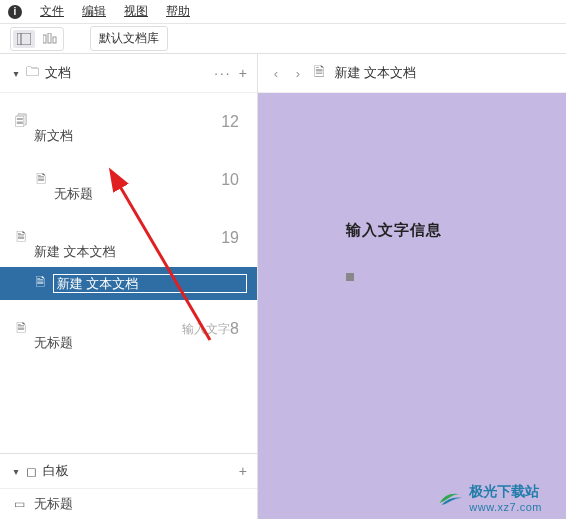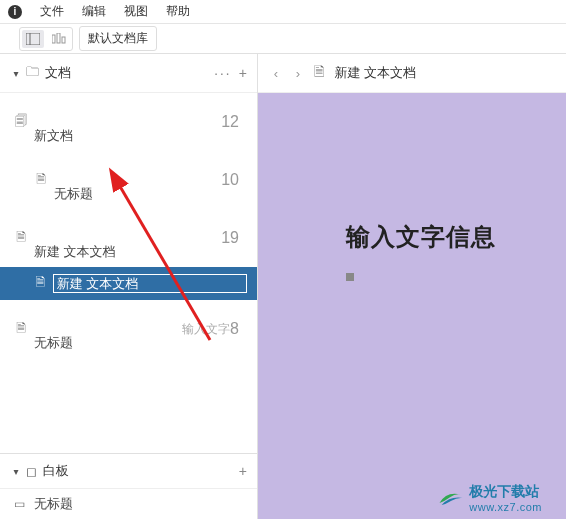--- a/index.html
+++ b/index.html
@@ -3,24 +3,24 @@
 <meta charset="utf-8">
 <style>
 * { margin: 0; padding: 0; box-sizing: border-box; font-family: "Microsoft YaHei", sans-serif; }
 html, body { width: 566px; height: 519px; overflow: hidden; background: #fff; }
 
 .app { width: 100%; height: 100%; display: flex; flex-direction: column; position: relative; }
 
 
 .menubar { display: flex; align-items: center; height: 24px; background: #fff; padding: 0 8px; gap: 18px; font-size: 12px; color: #333; border-bottom: 1px solid #e5e5e5; }
 .menubar .logo { width: 14px; height: 14px; background: #333; border-radius: 50%; display: flex; align-items: center; justify-content: center; color: #fff; font-size: 10px; font-weight: bold; }
-.menubar span { cursor: default; }
+.menubar span { cursor: default; text-decoration: underline; }
 
 
-.toolbar { display: flex; align-items: center; height: 30px; background: #fff; padding: 0 19px; gap: 6px; border-bottom: 1px solid #e0e0e0; font-size: 12px; }
+.toolbar { display: flex; align-items: center; height: 30px; background: #fff; padding: 0 10px; gap: 26px; border-bottom: 1px solid #e0e0e0; font-size: 12px; }
 .tb-group { display: flex; gap: 4px; align-items: center; border: 1px solid #ddd; border-radius: 3px; padding: 2px; }
 .tb-btn { width: 22px; height: 18px; display: flex; align-items: center; justify-content: center; border-radius: 2px; }
 .tb-btn.active { background: #e8e8ec; }
 .tb-btn svg { display: block; }
 .tb-lib { padding: 3px 8px; border: 1px solid #ddd; border-radius: 3px; color: #333; font-size: 12px; }
 
 
 .main { display: flex; flex: 1; min-height: 0; }
 
 
@@ -47,21 +47,21 @@
 
 .sec2-body .bb-item { display: flex; align-items: center; padding: 6px 14px; font-size: 13px; color: #444; }
 .sec2-body .bb-item .ic { width: 14px; margin-right: 6px; color: #666; font-size: 12px; }
 
 
 .content { flex: 1; display: flex; flex-direction: column; background: #fff; }
 .bc { display: flex; align-items: center; gap: 10px; padding: 8px 12px; font-size: 13px; color: #333; border-bottom: 1px solid #eee; }
 .bc .nav { color: #999; width: 12px; text-align: center; }
 .bc .doc-ic { color: #666; font-size: 13px; }
 .editor-wrap { flex: 1; background: #c5b8e3; padding: 0; position: relative; overflow: hidden; }
-.editor-title { position: absolute; top: 128px; left: 88px; font-size: 24px; font-weight: 600; color: #222; font-family: "SimHei", sans-serif; letter-spacing: 1px; }
+.editor-title { position: absolute; top: 128px; left: 88px; font-size: 15px; font-weight: 600; color: #222; font-family: "SimHei", sans-serif; letter-spacing: 1px; }
 .editor-cursor { position: absolute; top: 180px; left: 88px; width: 8px; height: 8px; background: #888; }
 
 
 .arrow-svg { position: absolute; pointer-events: none; }
 
 
 .watermark { position: absolute; right: 24px; bottom: 6px; display: flex; align-items: center; gap: 5px; font-size: 12px; color: #1a7aa8; opacity: 0.95; }
 .watermark .wm-logo { width: 28px; height: 22px; }
 .watermark .wm-cn { font-size: 14px; font-weight: 700; color: #1a7aa8; }
 .watermark .wm-en { font-size: 11px; color: #1a7aa8; letter-spacing: 0.5px; }

